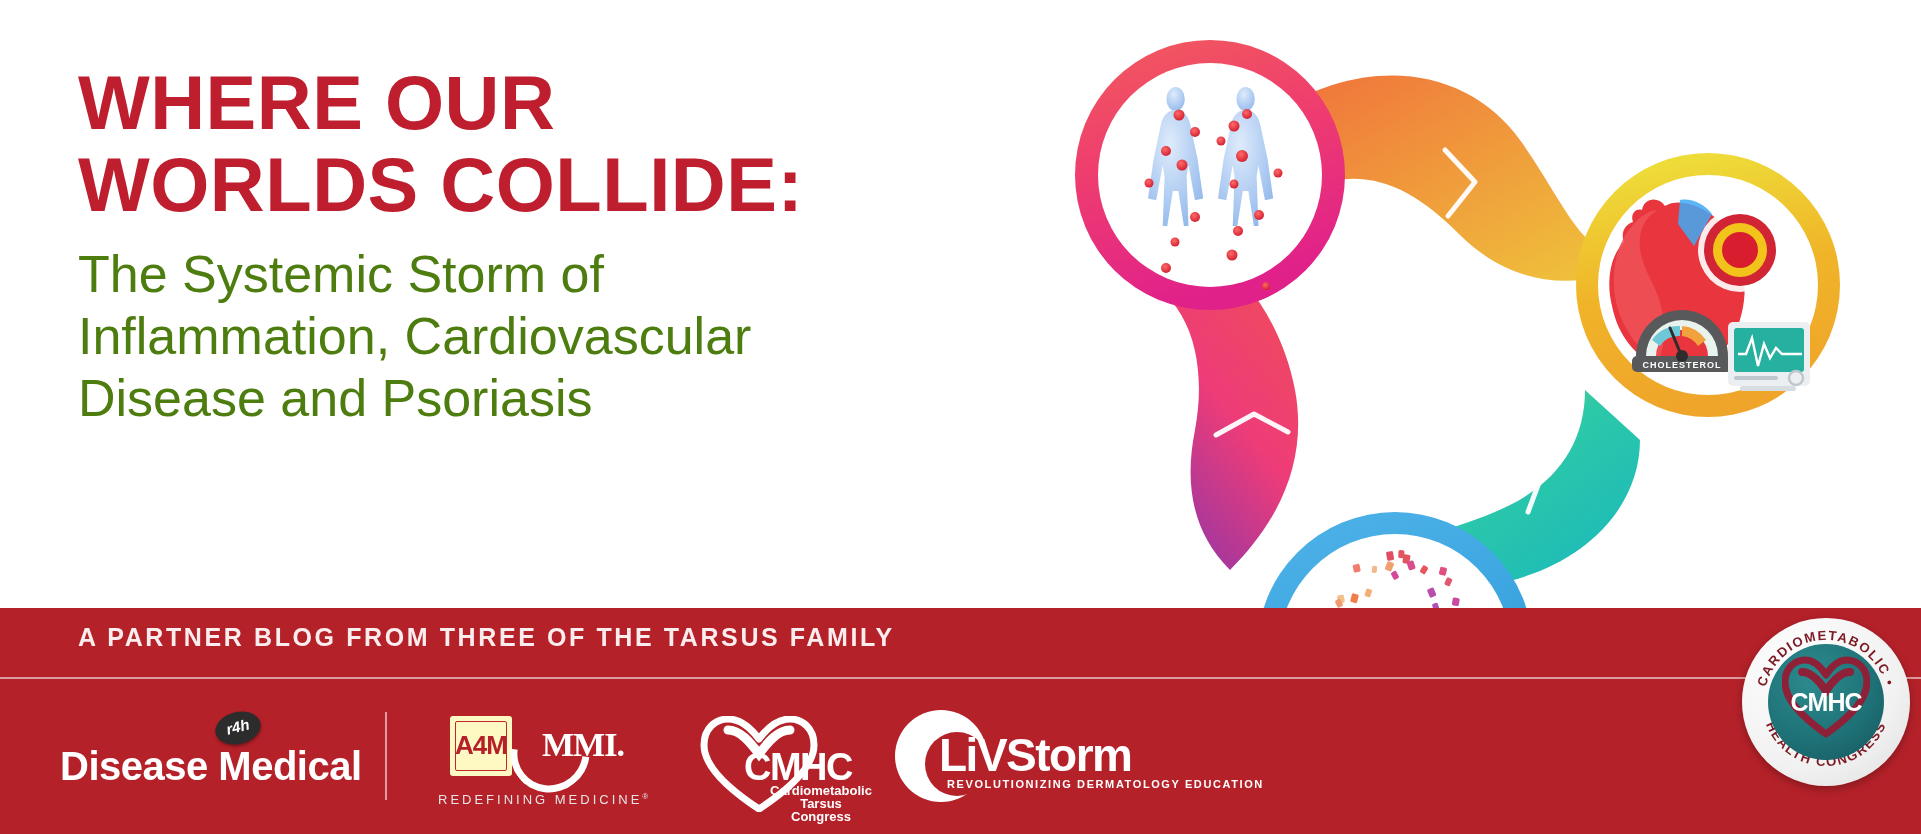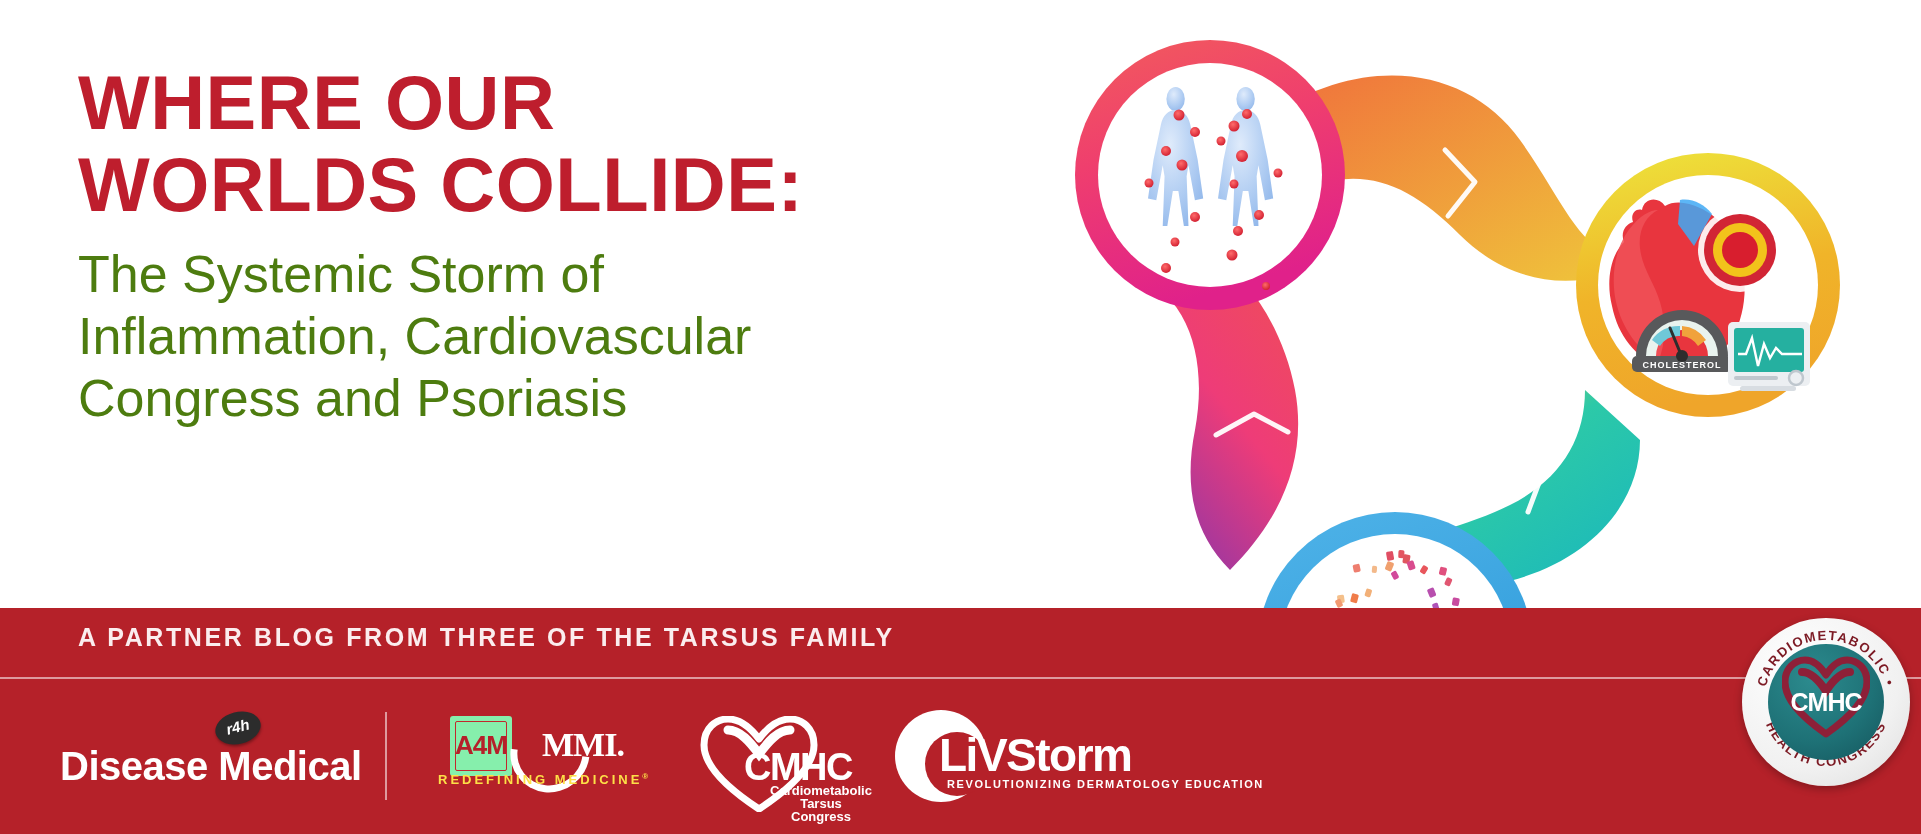--- a/index.html
+++ b/index.html
@@ -76,21 +76,21 @@
   }
   .divider-v{
     position:absolute;left:385px;top:24px;width:2px;height:88px;
     background:rgba(255,255,255,.55);
   }
 
   
   .a4m{left:438px;top:20px;width:240px;height:106px;}
   .a4m-sq{
     position:absolute;left:12px;top:8px;width:62px;height:60px;
-    background:#86efac;border-radius:3px;
+    background:#fef9c3;border-radius:3px;
   }
   .a4m-sq::after{
     content:"";position:absolute;left:5px;top:5px;right:5px;bottom:5px;
     border:1px solid #C2272D;border-radius:2px;
   }
   .a4m-sq b{
     position:absolute;left:0;top:14px;width:62px;text-align:center;
     color:#B5202A;font-size:26px;font-weight:bold;line-height:30px;
     letter-spacing:-1px;
   }
@@ -101,22 +101,22 @@
     transform:rotate(-38deg);
   }
   .mmi{
     position:absolute;left:104px;top:18px;
     color:#ffffff;font-size:34px;font-weight:bold;letter-spacing:-1px;
     font-family:"Liberation Serif", serif;
     white-space:nowrap;
     text-align:center;
   }
   .a4m-tag{
-    position:absolute;left:0px;top:64px;
-    color:#fde047;font-size:13px;letter-spacing:3px;white-space:nowrap;font-weight:bold;
+    position:absolute;left:0px;top:84px;
+    color:#e5e5e5;font-size:13px;letter-spacing:3px;white-space:nowrap;
   }
   .a4m-tag sup{font-size:8px;}
 
   
   .cmhc{left:700px;top:16px;width:200px;height:112px;}
   .cmhc-heart{
     position:absolute;left:0px;top:12px;width:118px;height:96px;
   }
   .cmhc-word{
     position:absolute;left:44px;top:42px;
@@ -188,21 +188,21 @@
 <div class="stage">
 
   <div class="headline">
     <span class="ln">WHERE OUR</span>
     <span class="ln">WORLDS COLLIDE:</span>
   </div>
 
   <div class="subhead">
     <span class="ln">The Systemic Storm of</span>
     <span class="ln">Inflammation, Cardiovascular</span>
-    <span class="ln">Congress and Psoriasis</span>
+    <span class="ln">Disease and Psoriasis</span>
   </div>
 
   <div class="cluster">
     <svg width="900" height="820" viewBox="0 0 900 820">
       <defs>
         <linearGradient id="gPinkRing" x1="0" y1="0" x2="0.3" y2="1">
           <stop offset="0%" stop-color="#F25C5C"></stop>
           <stop offset="45%" stop-color="#EF3E6E"></stop>
           <stop offset="100%" stop-color="#E0218A"></stop>
         </linearGradient>

